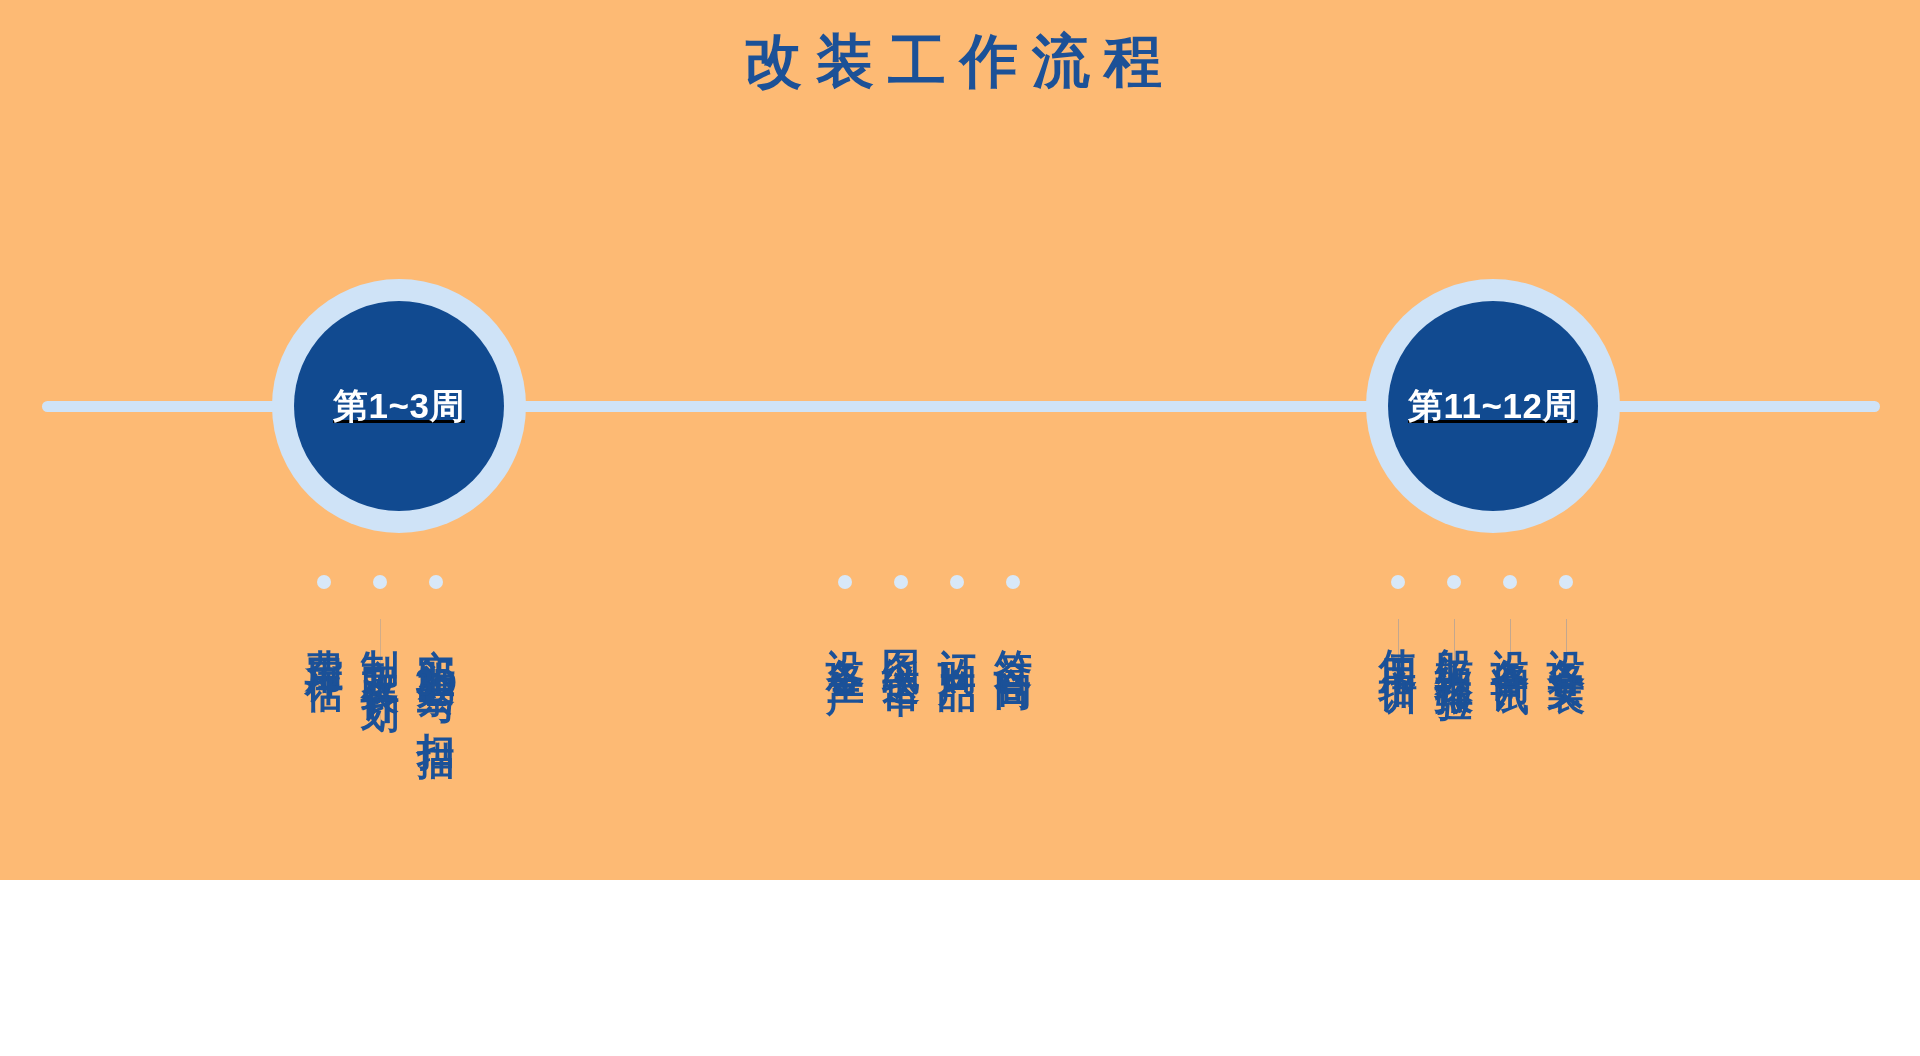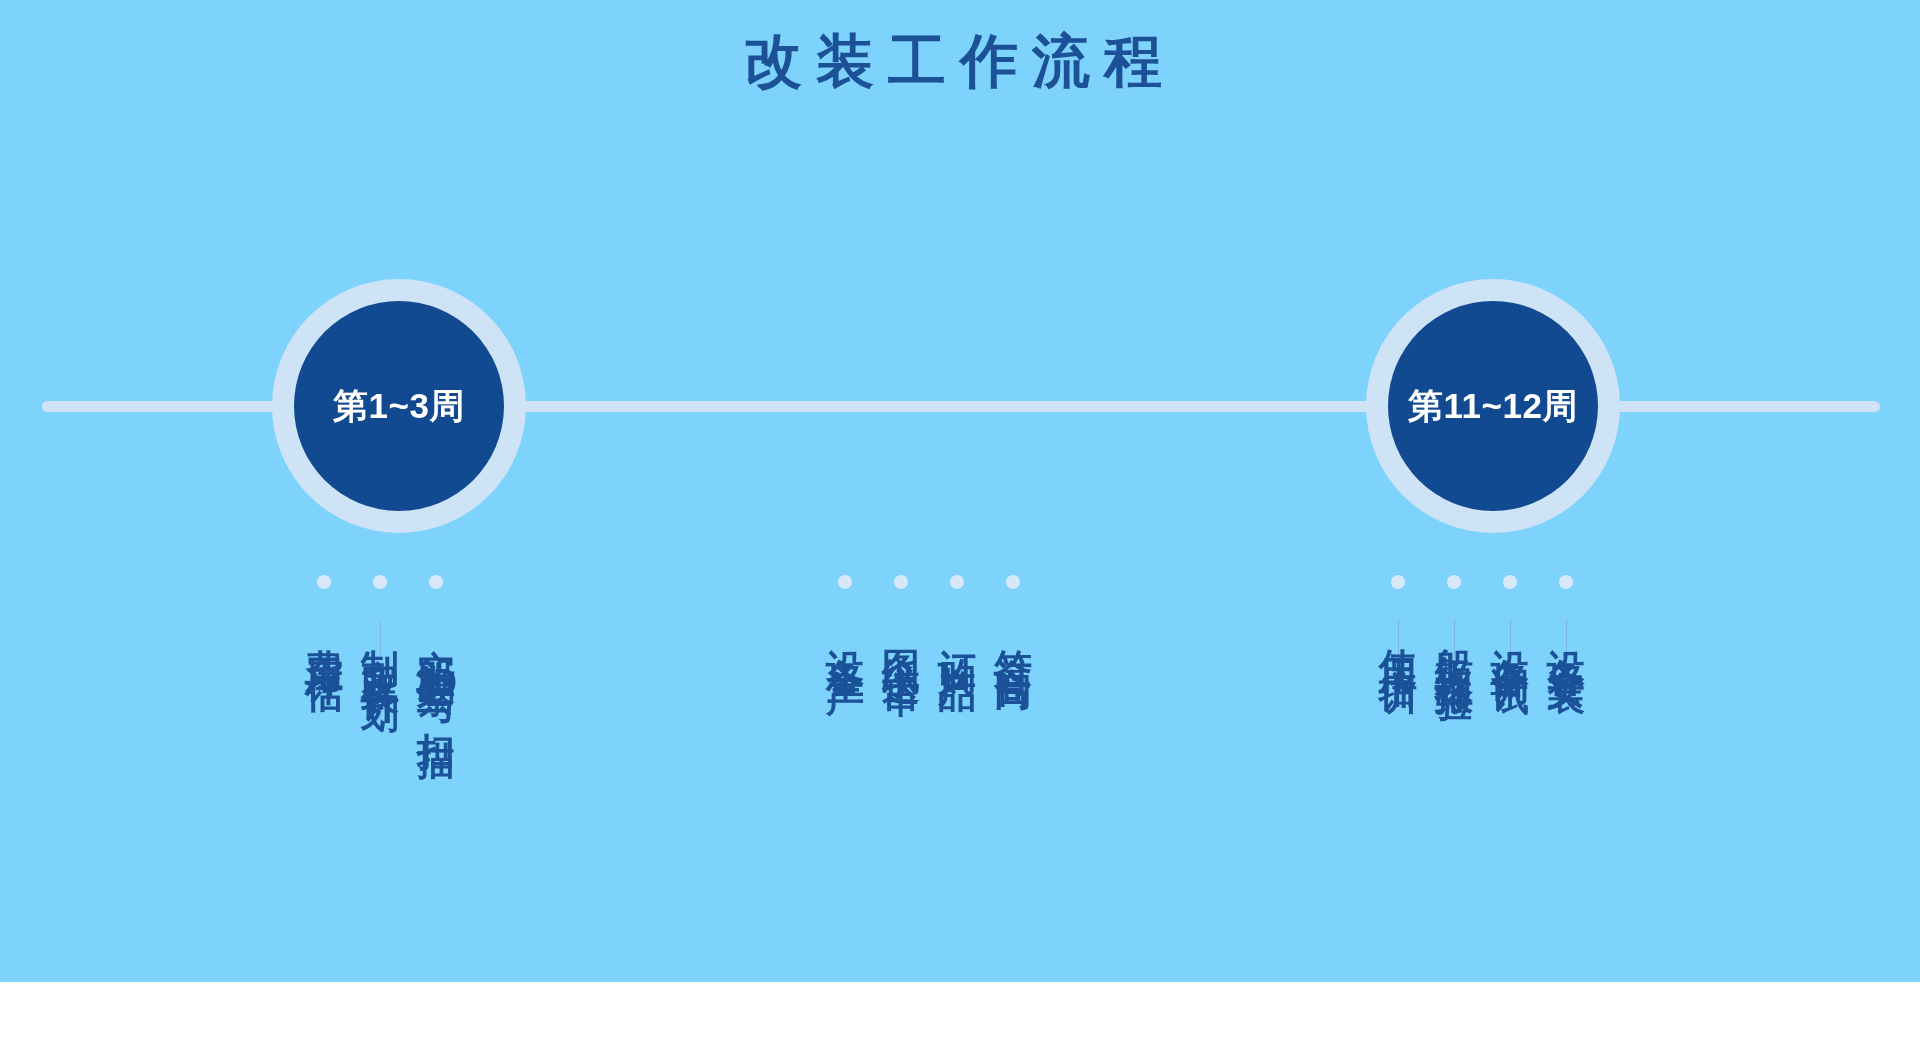--- a/index.html
+++ b/index.html
@@ -1,30 +1,30 @@
 <!DOCTYPE html>
 <html><head>
 <meta charset="utf-8">
 <style>
   html,body{margin:0;padding:0;background:#ffffff;}
   .stage{
-    position:relative;width:1920px;height:982px;background:#7dd3fc;overflow:hidden;
+    position:relative;width:1920px;height:880px;background:#fdba74;overflow:hidden;
     font-family:"Liberation Sans","DejaVu Sans",sans-serif;
   }
   .title{
     position:absolute;top:26px;left:0;width:100%;text-align:center;
     font-size:58px;font-weight:bold;letter-spacing:14px;color:#1c5197;line-height:1.2;
   }
   .timeline-line{
     position:absolute;left:42px;top:401px;width:1838px;height:11px;
     background:#cfe3f7;border-radius:6px;
   }
   .ring{
     position:absolute;top:279px;width:254px;height:254px;border-radius:50%;
-    background:#cfe3f7;display:flex;align-items:center;justify-content:center;
+    background:#cfe3f7;display:flex;align-items:center;justify-content:center;text-decoration:underline;
   }
   .ring.m0{left:272px;}
   .ring.m1{left:817px;}
   .ring.m2{left:1366px;}
   .circle{
     width:210px;height:210px;border-radius:50%;background:#114a90;
     display:flex;align-items:center;justify-content:center;
   }
   .circle-label{
     color:#ffffff;font-size:35px;font-weight:bold;white-space:nowrap;letter-spacing:0.5px;

